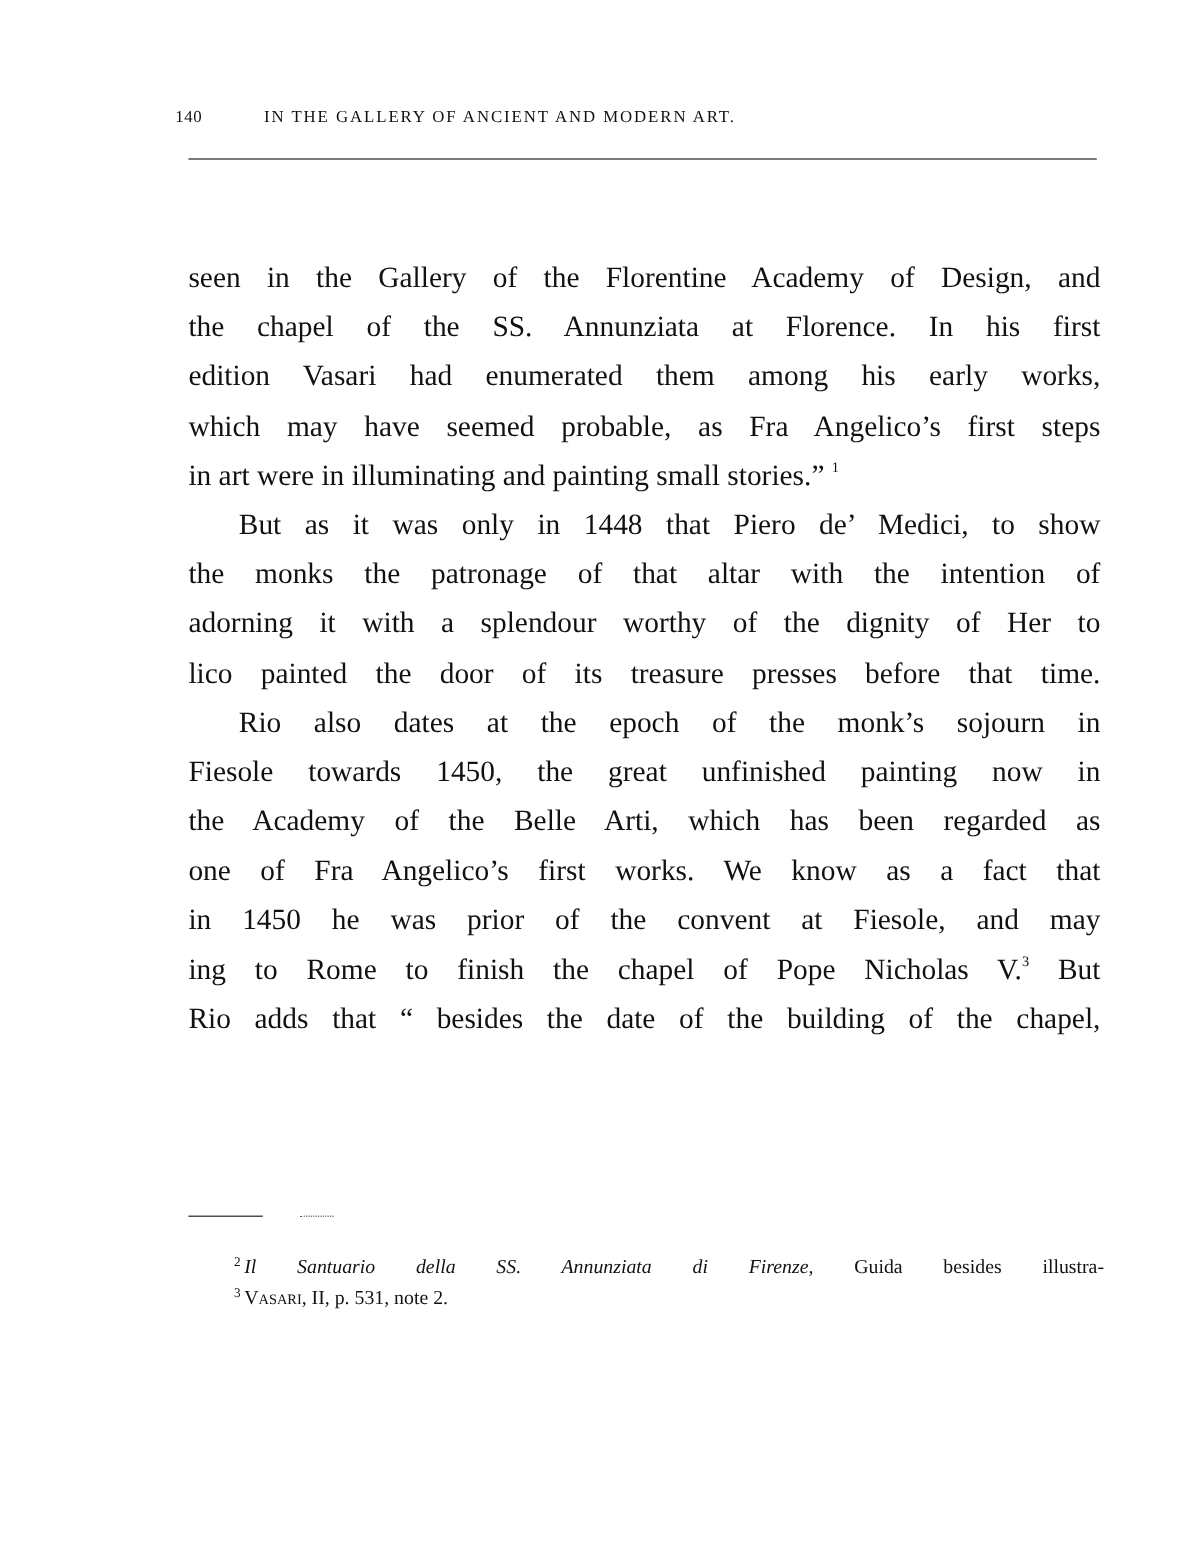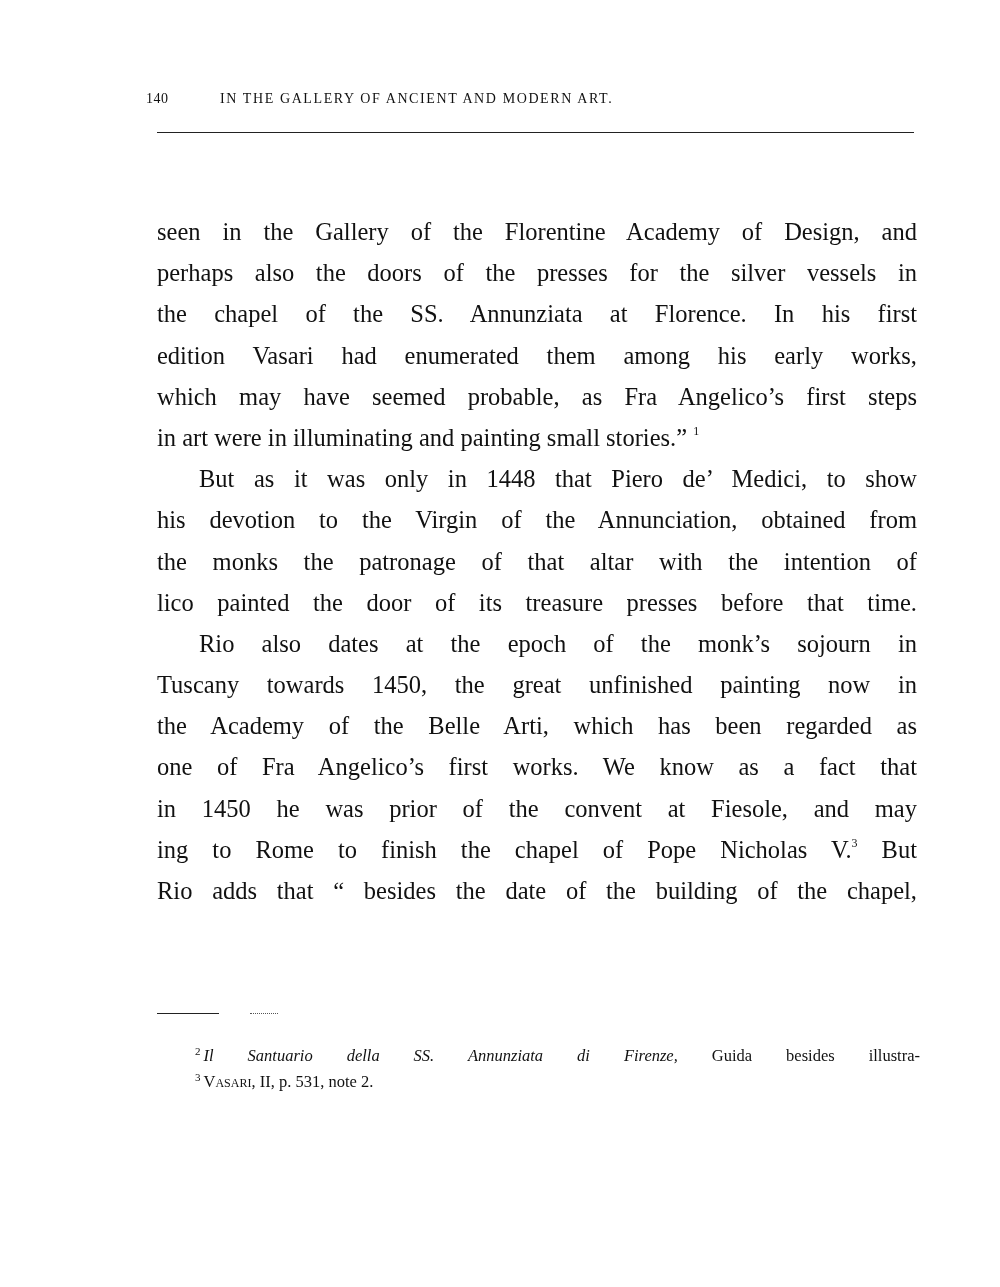--- a/index.html
+++ b/index.html
@@ -119,33 +119,32 @@
 
 <div class="page">
 
   <div class="running-head">
     <span class="page-number">140</span><span>IN THE GALLERY OF ANCIENT AND MODERN ART.</span>
   </div>
   <div class="head-rule"></div>
 
   <div class="body-text">
     <span class="line">seen in the Gallery of the Florentine Academy of Design, and</span>
-    <span class="line">perhaps also the doors of the presses for the silver vessels in</span>
     <span class="line">the chapel of the SS. Annunziata at Florence.  In his first</span>
     <span class="line">edition Vasari had enumerated them among his early works,</span>
     <span class="line">which may have seemed probable, as Fra Angelico’s first steps</span>
     <span class="line last"><span>in art were in illuminating and painting small stories.”</span> <sup class="ref">1</sup></span>
 
     <span class="line indent">But as it was only in 1448 that Piero de’ Medici, to show</span>
-    <span class="line">his devotion to the Virgin of the Annunciation, obtained from</span>
     <span class="line">the monks the patronage of that altar with the intention of</span>
+    <span class="line">adorning it with a splendour worthy of the dignity of Her to</span>
     <span class="line">lico painted the door of its treasure presses before that time.</span>
 
     <span class="line indent">Rio also dates at the epoch of the monk’s sojourn in</span>
-    <span class="line">Tuscany towards 1450, the great unfinished painting now in</span>
+    <span class="line">Fiesole towards 1450, the great unfinished painting now in</span>
     <span class="line">the Academy of the Belle Arti, which has been regarded as</span>
     <span class="line">one of Fra Angelico’s first works.  We know as a fact that</span>
     <span class="line">in 1450 he was prior of the convent at Fiesole, and may</span>
     <span class="line"><span>ing to Rome to finish the chapel of Pope Nicholas V.</span><sup class="ref">3</sup> <span>But</span></span>
     <span class="line">Rio adds that “ besides the date of the building of the chapel,</span>
   </div>
 
   <div class="footnote-rule"></div>
   <div class="footnote-rule-dots"></div>
 

